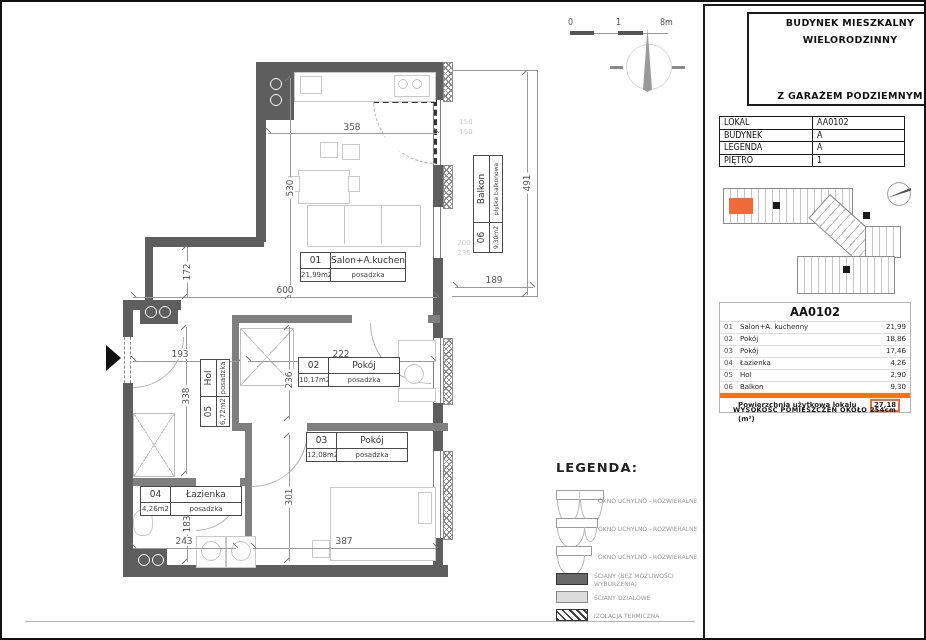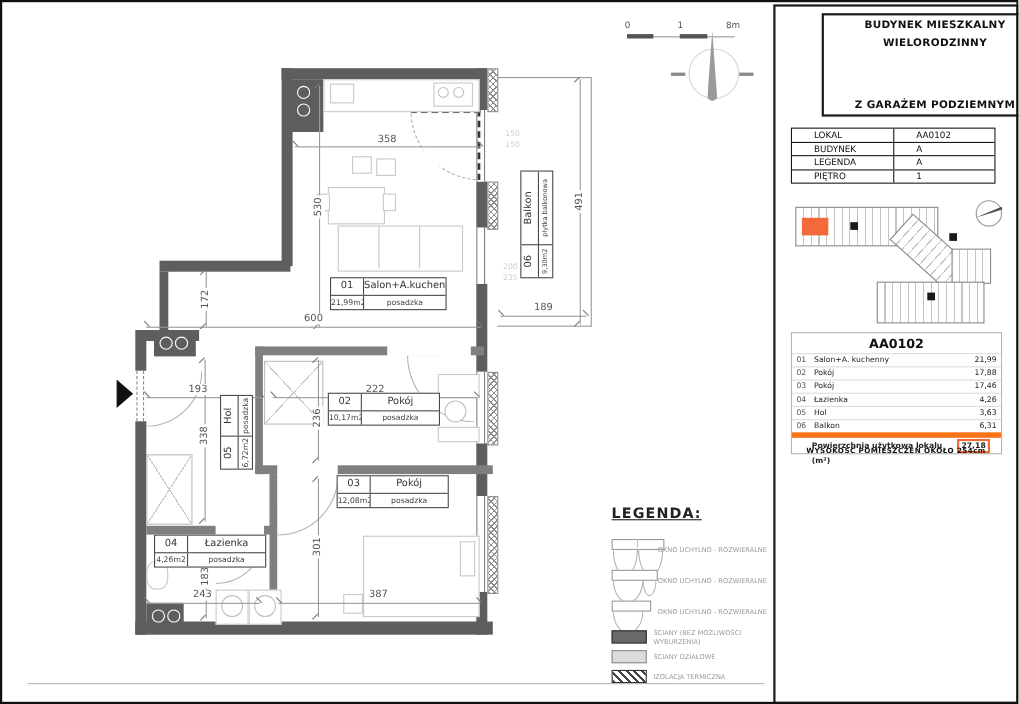--- a/index.html
+++ b/index.html
@@ -58,21 +58,21 @@
   .bar-hatch{position:absolute;border:1px solid #333;
     background:repeating-linear-gradient(45deg,#444 0 2px,#fff 2px 5px);}
   
   .panel{position:absolute;left:703px;top:4px;width:219px;height:632px;border:2px solid #1a1a1a;background:#fff;}
   .titlebox{position:absolute;left:6px;top:6px;width:202px;height:90px;border:2px solid #1a1a1a;
     display:flex;flex-direction:column;justify-content:space-between;text-align:center;
     font-size:9.5px;font-weight:bold;letter-spacing:.3px;line-height:1.8;color:#111;margin-left:36px;}
   .infotable{position:absolute;left:14px;top:110px;width:184px;border:1px solid #1a1a1a;font-size:8px;color:#111;}
   .inforow{display:grid;grid-template-columns:93px 1fr;height:11.5px;line-height:11.5px;border-top:1px solid #1a1a1a;}
   .inforow:first-child{border-top:none;}
-  .inforow span{padding:0 4px;margin-left:16px;}
+  .inforow span{padding:0 4px;}
   .inforow span:first-child{border-right:1px solid #1a1a1a;}
   .site{position:absolute;left:10px;top:172px;width:198px;height:126px;}
   .bldg{position:absolute;border:1px solid #8a8a8a;
     background:repeating-linear-gradient(90deg,#fff 0 6px,#c4c4c4 6px 7px);}
   .sched{position:absolute;left:14px;top:296px;width:190px;border:1px solid #b5b5b5;font-size:7px;color:#222;}
   .sched-head{height:18px;line-height:18px;text-align:center;font-size:11.5px;font-weight:bold;color:#111;}
   .srow{display:grid;grid-template-columns:18px 1fr 40px;height:11px;line-height:11px;border-top:1px solid #ddd;}
   .srow .sv{text-align:right;padding-right:4px;}
   .srow .sn{padding-left:2px;}
   .srow .si{padding-left:4px;color:#555;}
@@ -273,21 +273,21 @@
     <div class="rl-row rl-name">
         <span>06</span>
         <span>Balkon</span>
       </div>
     <div class="rl-row rl-meta" style="font-size:6px;">
         <span>9,30m2</span>
         <span>płytka balkonowa</span>
       </div>
   </div>
 
-  <span class="leg-title" style="left:556px;top:460px;text-decoration:underline;">LEGENDA:</span>
+  <span class="leg-title" style="left:556px;top:460px;">LEGENDA:</span>
   <div class="leg-frame" style="left:556px;top:490px;width:46px;height:8px;"></div>
   <div class="ltline" style="left:579px;top:490px;width:1px;height:8px;"></div>
   <div class="leg-arc" style="left:557px;top:499px;width:21px;height:24px;"></div>
   <div class="leg-arc" style="left:580px;top:499px;width:21px;height:24px;"></div>
   <span class="leg-txt" style="left:598px;top:497px;">OKNO UCHYLNO - ROZWIERALNE</span>
   <div class="leg-frame" style="left:556px;top:518px;width:40px;height:8px;"></div>
   <div class="leg-arc" style="left:557px;top:527px;width:26px;height:20px;"></div>
   <div class="leg-arc" style="left:584px;top:527px;width:11px;height:14px;"></div>
   <span class="leg-txt" style="left:598px;top:525px;">OKNO UCHYLNO - ROZWIERALNE</span>
   <div class="leg-frame" style="left:556px;top:546px;width:34px;height:8px;"></div>
@@ -340,41 +340,41 @@
     <div class="sched">
       <div class="sched-head">AA0102</div>
       <div class="srow">
           <span class="si">01</span>
           <span class="sn">Salon+A. kuchenny</span>
           <span class="sv">21,99</span>
         </div>
       <div class="srow">
           <span class="si">02</span>
           <span class="sn">Pokój</span>
-          <span class="sv">17,88</span>
+          <span class="sv">18,86</span>
         </div>
       <div class="srow">
           <span class="si">03</span>
           <span class="sn">Pokój</span>
           <span class="sv">17,46</span>
         </div>
       <div class="srow">
           <span class="si">04</span>
           <span class="sn">Łazienka</span>
           <span class="sv">4,26</span>
         </div>
       <div class="srow">
           <span class="si">05</span>
           <span class="sn">Hol</span>
-          <span class="sv">3,63</span>
+          <span class="sv">2,90</span>
         </div>
       <div class="srow">
           <span class="si">06</span>
           <span class="sn">Balkon</span>
-          <span class="sv">6,31</span>
+          <span class="sv">9,30</span>
         </div>
       <div class="trow">
           <span></span>
           <span class="sn">Powierzchnia użytkowa lokalu (m²)</span>
           <span class="sv"><span class="totbox">27,18</span></span>
         </div>
     </div>
     <div class="note">WYSOKOŚĆ POMIESZCZEŃ OKOŁO 254cm</div>
   </div>
 </div>

